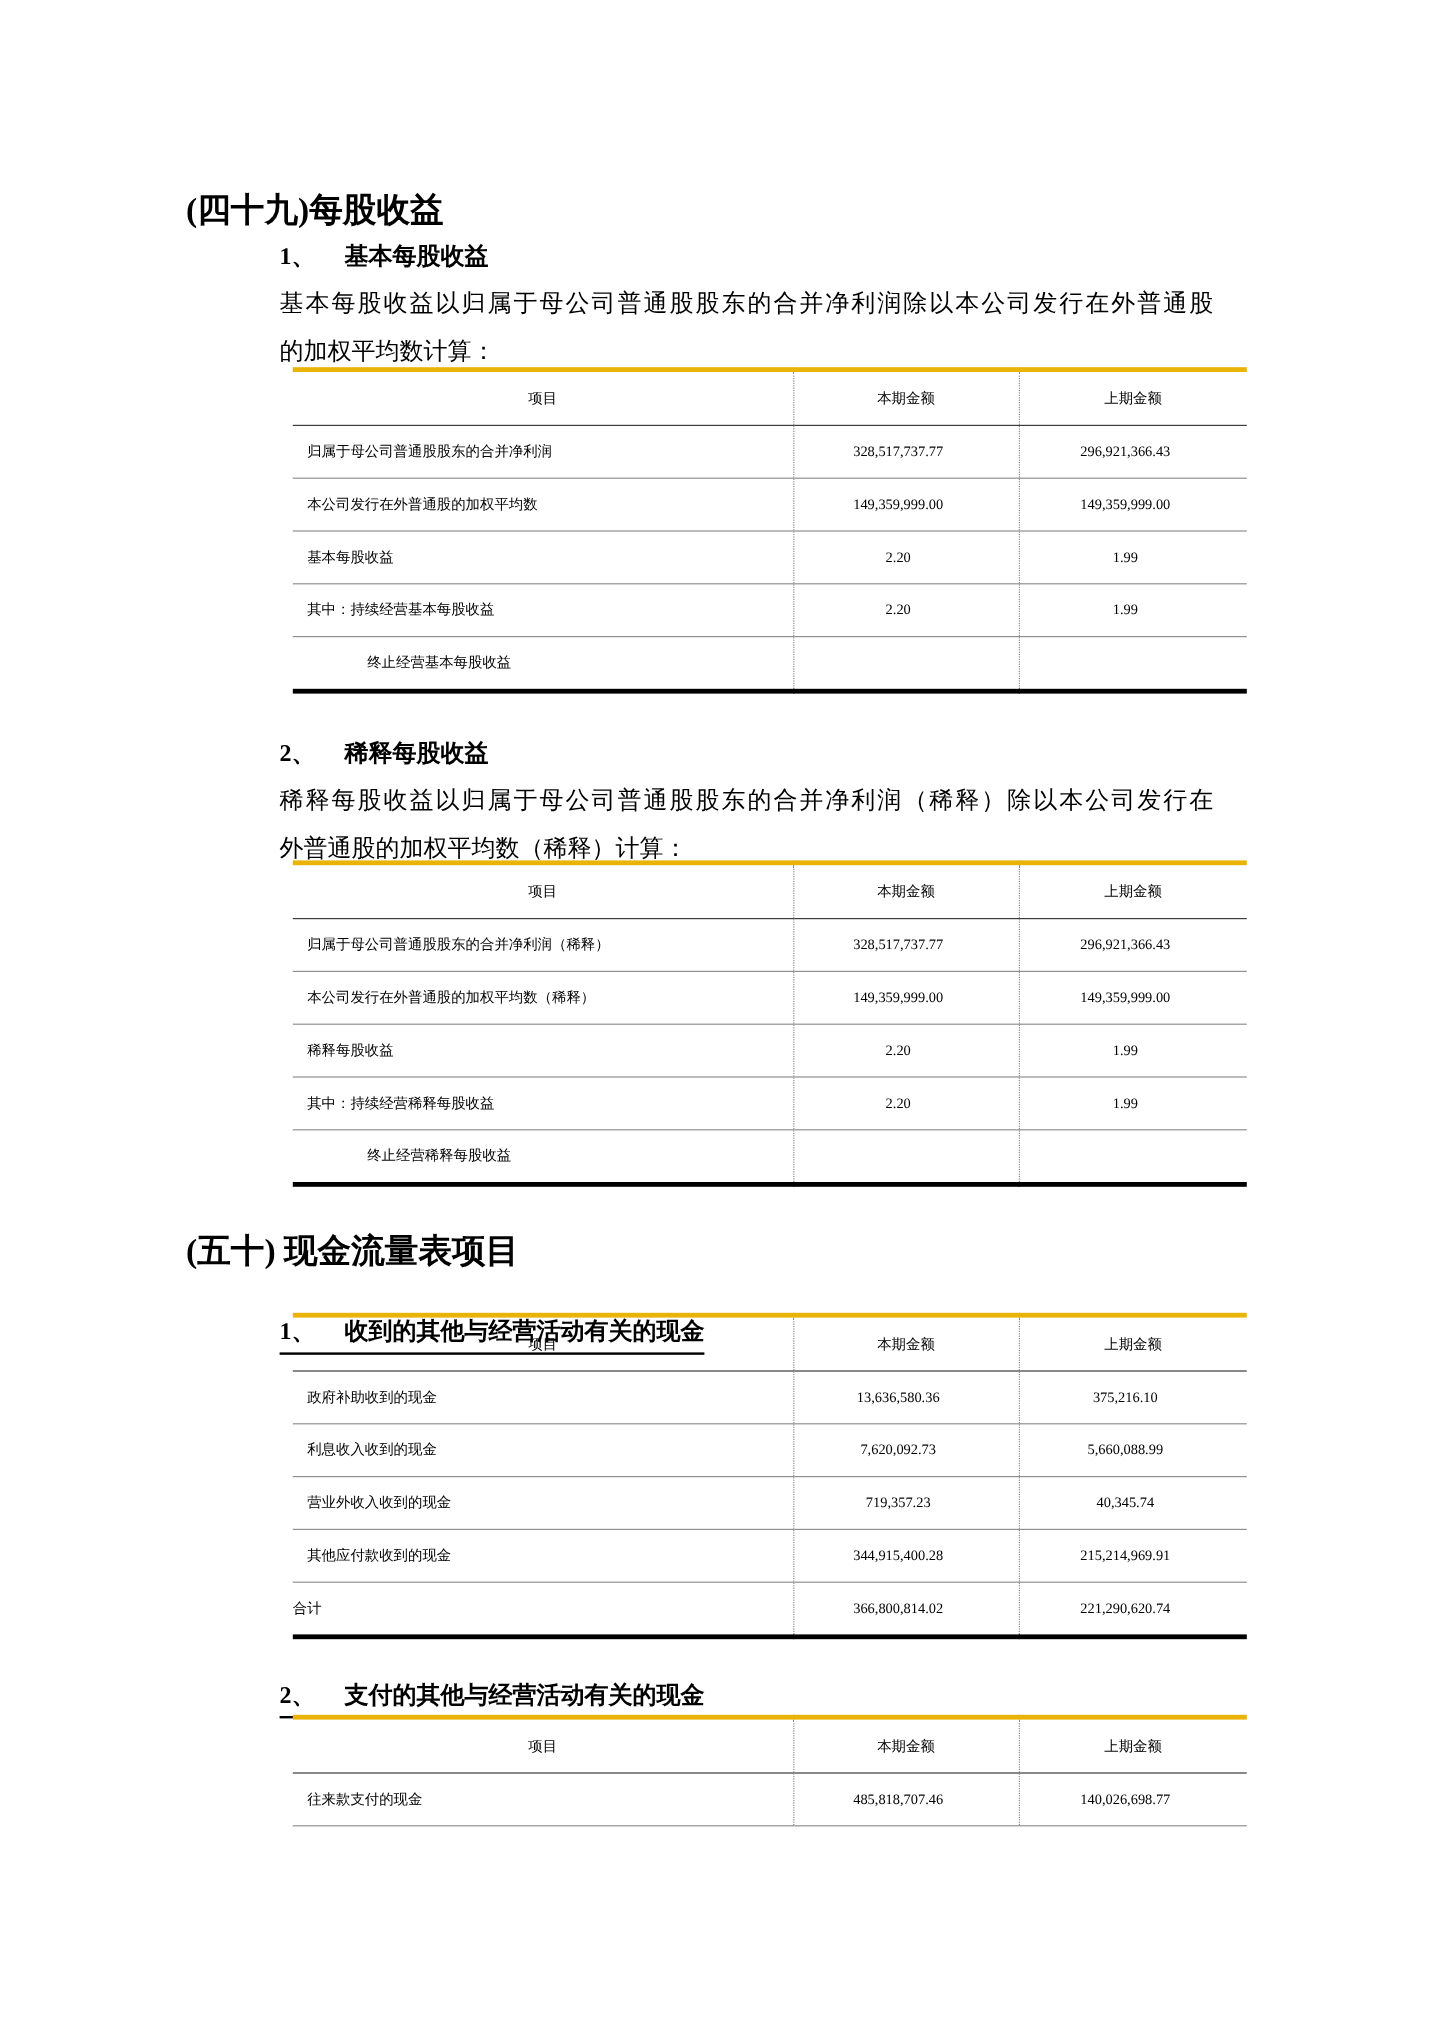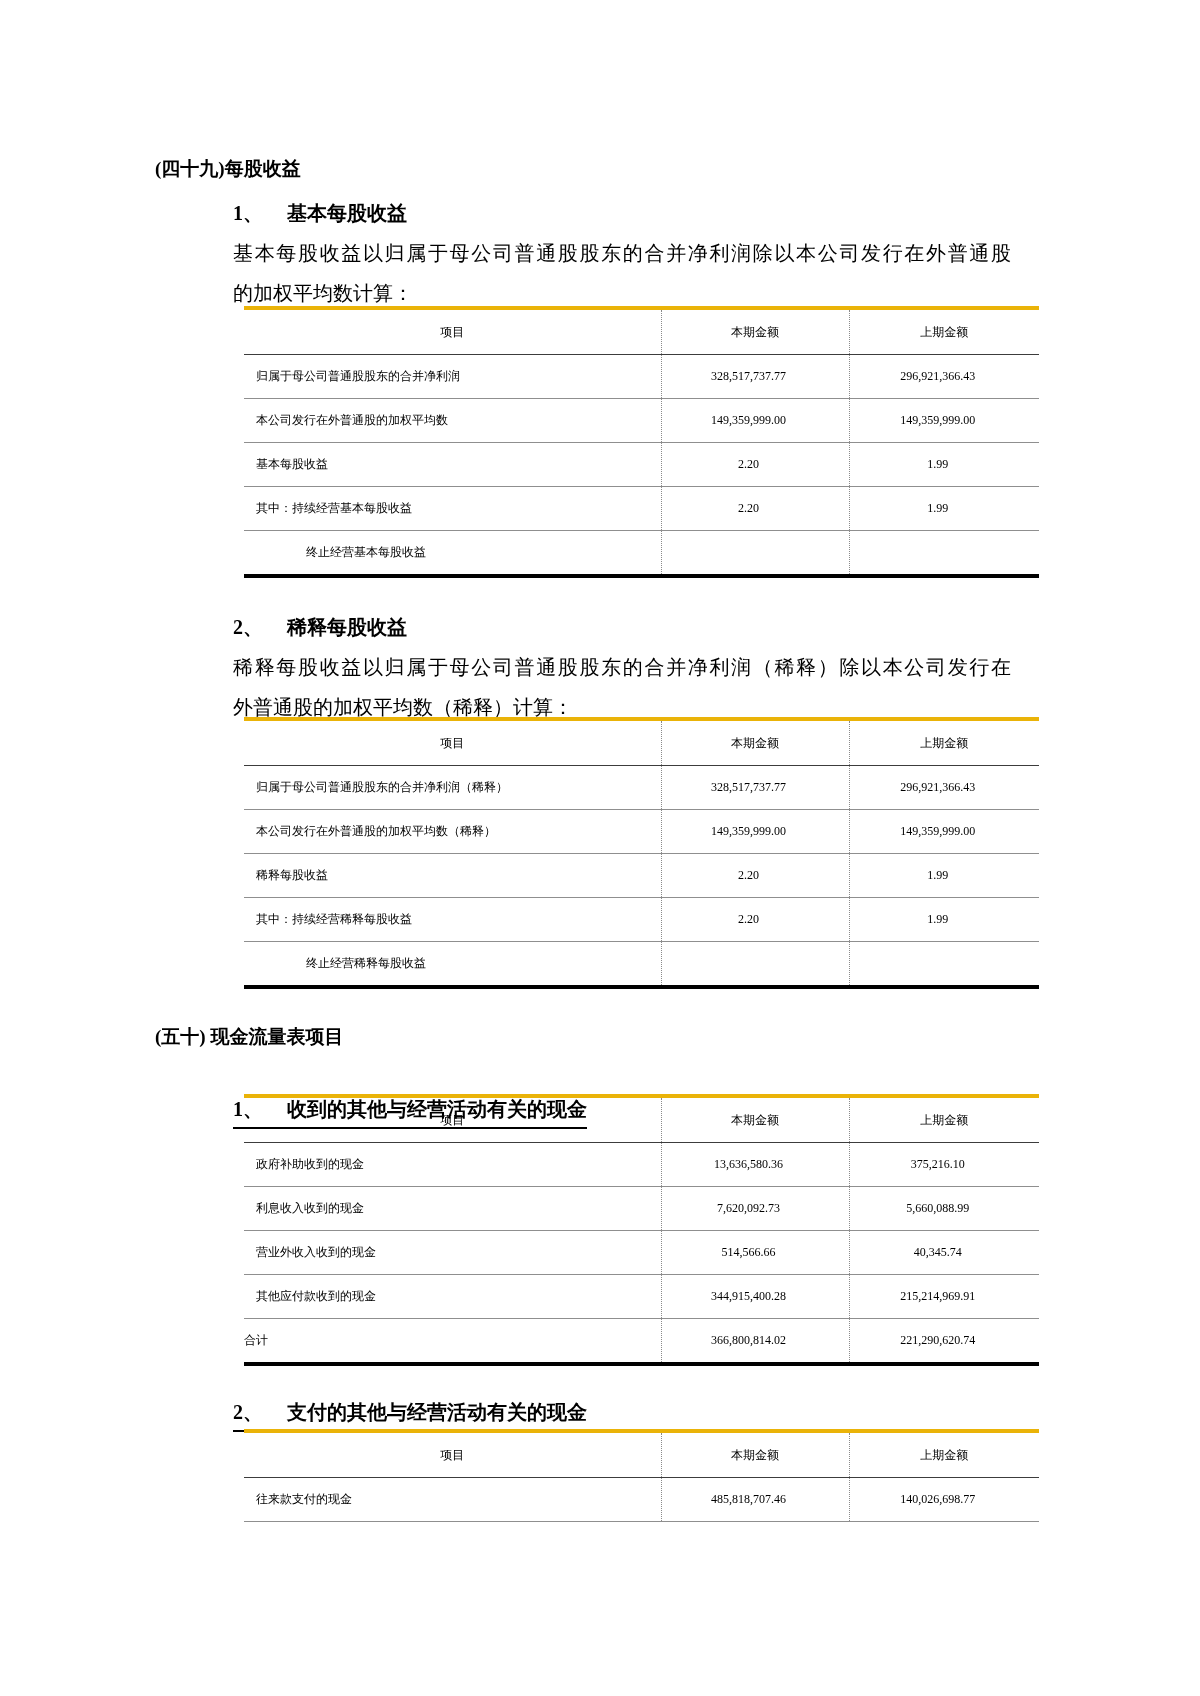--- a/index.html
+++ b/index.html
@@ -1,21 +1,21 @@
 <!DOCTYPE html>
 <html><head>
 <meta charset="utf-8">
 <style>
   html,body { margin:0; padding:0; background:#ffffff; }
   .doc {
     position:relative; width:1200px; height:1696px; background:#ffffff;
     color:#000; font-family:"Liberation Serif","DejaVu Serif",serif;
     overflow:hidden;
   }
-  .sec-title { position:absolute; left:155px; font-size:19px; font-weight:bold; white-space:nowrap;text-align:right; }
+  .sec-title { position:absolute; left:155px; font-size:28px; font-weight:bold; white-space:nowrap;text-align:right; }
   #s49-title { top:156px; }
   #s50-title { top:1024px; }
 
   .sub-heading { position:absolute; left:233px; font-size:20px; font-weight:bold; white-space:nowrap; }
   .sub-heading .num { display:inline-block; width:54px; }
   .sub-heading.underlined .hwrap { display:inline-block; border-bottom:2px solid #000; padding-bottom:4px; }
   #s49-sub1-heading { top:200px; }
   #s49-sub2-heading { top:614px; }
   #s50-sub1-heading { top:1096px; }
   #s50-sub2-heading { top:1399px; }
@@ -200,21 +200,21 @@
           <td class="c-num">13,636,580.36</td>
           <td class="c-num">375,216.10</td>
         </tr>
         <tr>
           <td class="c-label">利息收入收到的现金</td>
           <td class="c-num">7,620,092.73</td>
           <td class="c-num">5,660,088.99</td>
         </tr>
         <tr>
           <td class="c-label">营业外收入收到的现金</td>
-          <td class="c-num">514,566.66</td>
+          <td class="c-num">719,357.23</td>
           <td class="c-num">40,345.74</td>
         </tr>
         <tr>
           <td class="c-label">其他应付款收到的现金</td>
           <td class="c-num">344,915,400.28</td>
           <td class="c-num">215,214,969.91</td>
         </tr>
         <tr>
           <td class="c-label center">合计</td>
           <td class="c-num">366,800,814.02</td>

